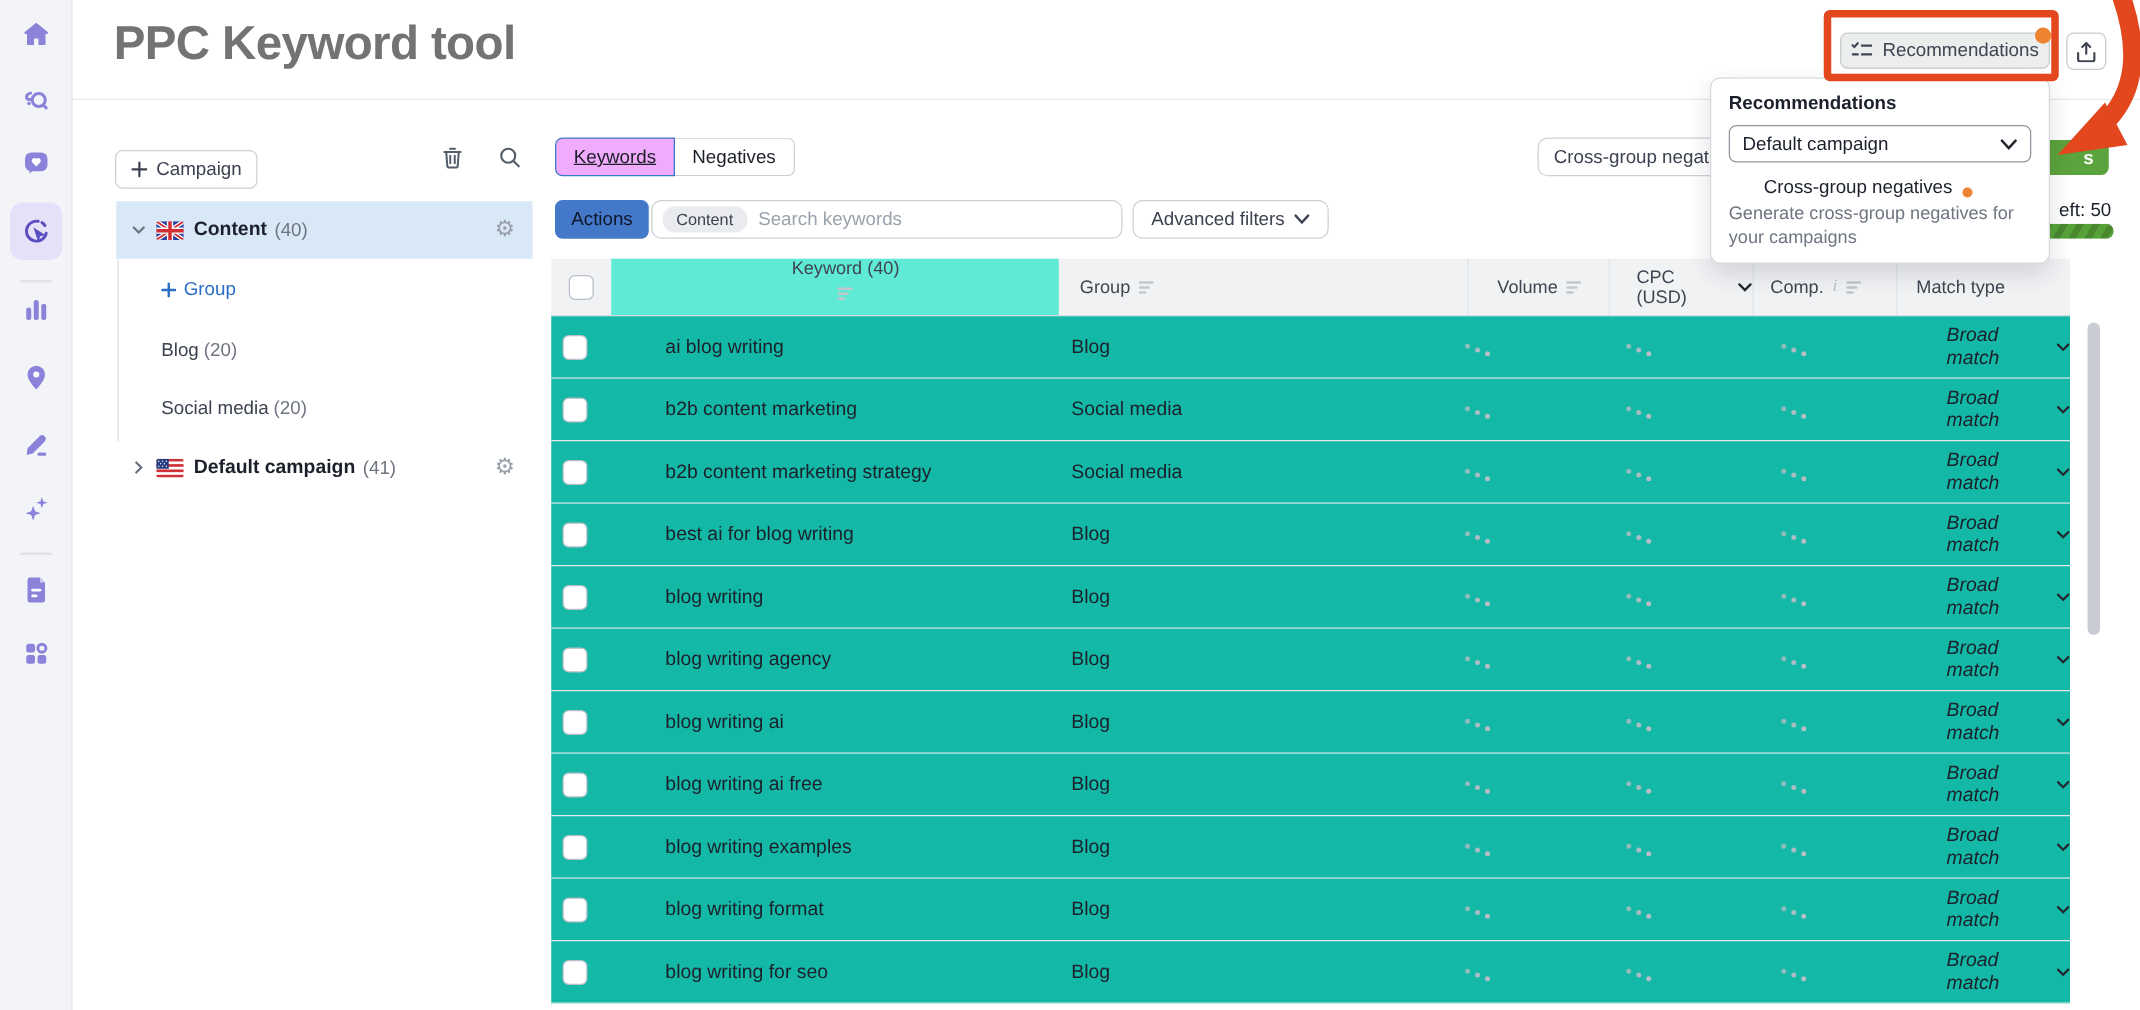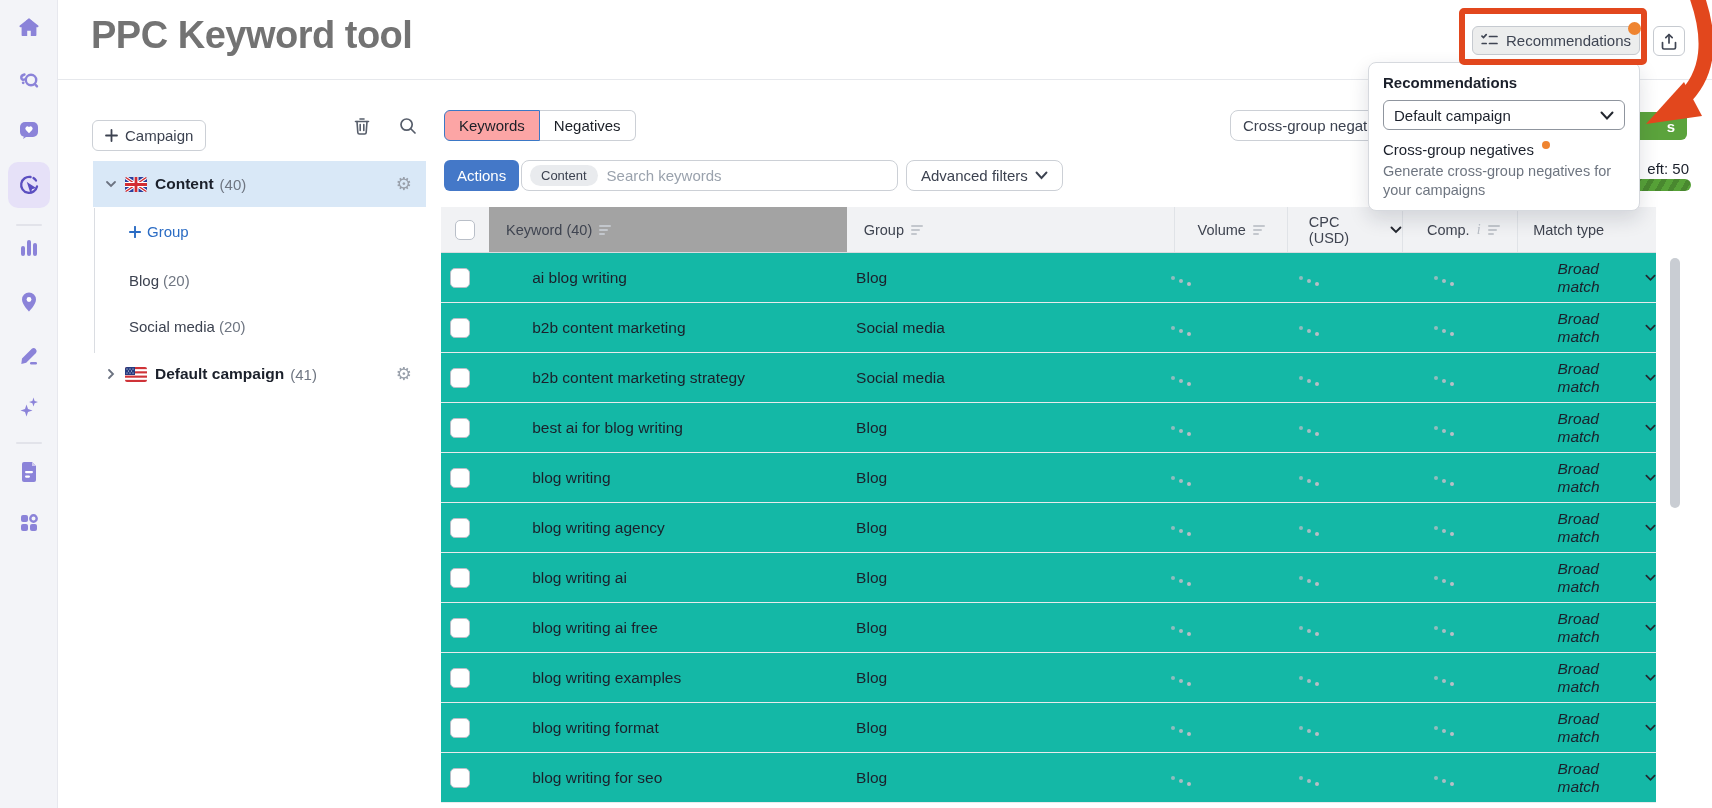--- a/index.html
+++ b/index.html
@@ -41,57 +41,57 @@
   .tree-count { font-size:15px; color:#6f7682; margin-left:6px; }
   .gear { margin-left:auto; margin-right:14px; font-size:18px; color:#99a0ab; line-height:1; font-family:"DejaVu Sans", sans-serif; }
   #tree-guide { position:absolute; left:94px; top:208px; width:1px; height:145px; background:#dadde2; }
   #add-group { position:absolute; left:129px; top:223px; display:flex; align-items:center; gap:6px; color:#2b6cc4; font-size:15px; }
   .group-item { position:absolute; left:129px; font-size:15px; color:#3c4250; }
   .group-item .tree-count { margin-left:4px; }
 
   
   #tabs { position:absolute; left:444px; top:110px; height:31px; display:flex; border-radius:6px; }
   .tab { height:31px; padding:0 14px; display:flex; align-items:center; font-size:15px; color:#1b1f27; background:#fff; border:1px solid #ccd0d6; }
-  .tab.active { background:#fca5a5; border:1px solid #3b78c6; border-radius:6px 0 0 6px; }
+  .tab.active { background:#f0abfc; border:1px solid #3b78c6; border-radius:6px 0 0 6px;text-decoration:underline; }
   .tab.inactive { border-left:none; border-radius:0 6px 6px 0; }
 
-  #actions-btn { position:absolute; left:444px; top:160px; height:31px; padding:0 13px; background:#4478c8; color:#ffffff; font-size:15px; border:none; border-radius:6px; display:flex; align-items:center; }
+  #actions-btn { position:absolute; left:444px; top:160px; height:31px; padding:0 13px; background:#4478c8; color:#0f172a; font-size:15px; border:none; border-radius:6px; display:flex; align-items:center; }
   #kw-search { position:absolute; left:521px; top:160px; width:377px; height:31px; border:1px solid #ccd0d6; border-radius:8px; background:#fff; display:flex; align-items:center; padding:0 8px; gap:9px; }
   #kw-chip { background:#e9ebee; border-radius:12px; padding:3px 11px; font-size:13px; color:#3c4250; white-space:nowrap; }
   #kw-ph { font-size:15px; color:#9aa2ad; }
   #adv-filters { position:absolute; left:906px; top:160px; height:31px; border-radius:8px; padding:0 14px; }
 
   #crossgroup-btn { position:absolute; left:1230px; top:110px; width:146px; height:31px; border-radius:8px; overflow:hidden; white-space:nowrap; }
   #green-btn { position:absolute; left:1598px; top:112px; width:89px; height:28px; background:#5ba33c; border-radius:6px; color:#fff; font-size:15px; font-weight:600; display:flex; align-items:center; justify-content:flex-end; padding-right:12px; }
   #kw-left { position:absolute; top:160px; left:1600px; width:89px; text-align:right; font-size:15px; color:#1b202b; }
   #kw-progress { position:absolute; left:1598px; top:179px; width:93px; height:12px; border-radius:6px; background:#57a238;
     background-image:repeating-linear-gradient(120deg, rgba(0,0,0,.16) 0 5px, transparent 5px 11px); }
 
   
   #popup { position:absolute; left:1368px; top:62px; width:272px; height:149px; background:#fff; border:1px solid #d6d9de; border-radius:8px; box-shadow:0 8px 20px rgba(20,30,50,.14); z-index:20; padding:11px 14px; }
   #popup-title { font-size:15px; font-weight:700; color:#1b202b; }
   #popup-select { margin-top:9px; height:30px; border:1px solid #8f959e; border-radius:6px; display:flex; align-items:center; padding:0 10px; font-size:15px; color:#1b202b; justify-content:space-between; }
-  #popup-item-title { margin-top:11px; display:flex; align-items:flex-start; gap:8px; font-size:15px; color:#1b202b; }
+  #popup-item-title { margin-top:11px; display:flex; align-items:flex-end; gap:8px; font-size:15px; color:#1b202b;margin-left:28px; }
   #popup-item-dot { width:8px; height:8px; border-radius:50%; background:#ef8430; }
   #popup-item-desc { margin-top:4px; font-size:14.5px; color:#6e7580; line-height:19px; width:250px; }
 
   
   #table { position:absolute; left:441px; top:207px; width:1215px; }
   .thead { display:flex; height:46px; background:#f1f2f4; border-bottom:1px solid #d9dce0; align-items:stretch; }
   .th { display:flex; align-items:center; font-size:14.5px; color:#3f4450; gap:7px; }
   .th.sep { border-left:1px solid #e0e3e7; }
   .trow { display:flex; height:50px; border-bottom:1px solid #e8eaec; background:#14b8a6; align-items:center;gap:36px; }
   .c0 { width:50px; display:flex; justify-content:center; }
   .c1 { width:372px; padding-left:17px; }
   .c2 { width:294px; padding-left:17px; }
   .c3 { width:117px; padding-left:23px;margin-left:44px; }
   .c4 { width:119px; padding-left:21px; }
-  .c5 { width:119px; padding-left:24px; }
+  .c5 { width:119px; padding-left:13px; }
   .c6 { width:144px; padding-left:15px; }
-  .th.c1 { background:#a3a3a3; }
+  .th.c1 { background:#5eead4;flex-direction:column; }
   .kw, .gp { font-size:15.5px; color:#1b202b; }
   .checkbox { width:20px; height:20px; border:1.5px solid #b9bfc8; border-radius:5px; background:#fff; }
   .dots { display:inline-flex; gap:4px; }
   .dots i { width:4px; height:4px; border-radius:50%; background:#b9bec6; display:block; }
   .dots i:nth-child(1){ transform:translateY(-3px); opacity:.75; }
   .dots i:nth-child(2){ transform:translateY(0); opacity:.9; }
   .dots i:nth-child(3){ transform:translateY(3px); }
   .match { display:inline-flex; align-items:center; gap:7px; font-size:15.5px; color:#1b202b;font-style:italic; }
   .sort-icon { display:inline-flex; flex-direction:column; gap:2px; }
   .sort-icon i { height:2px; background:#c3c7cd; border-radius:1px; display:block; }

